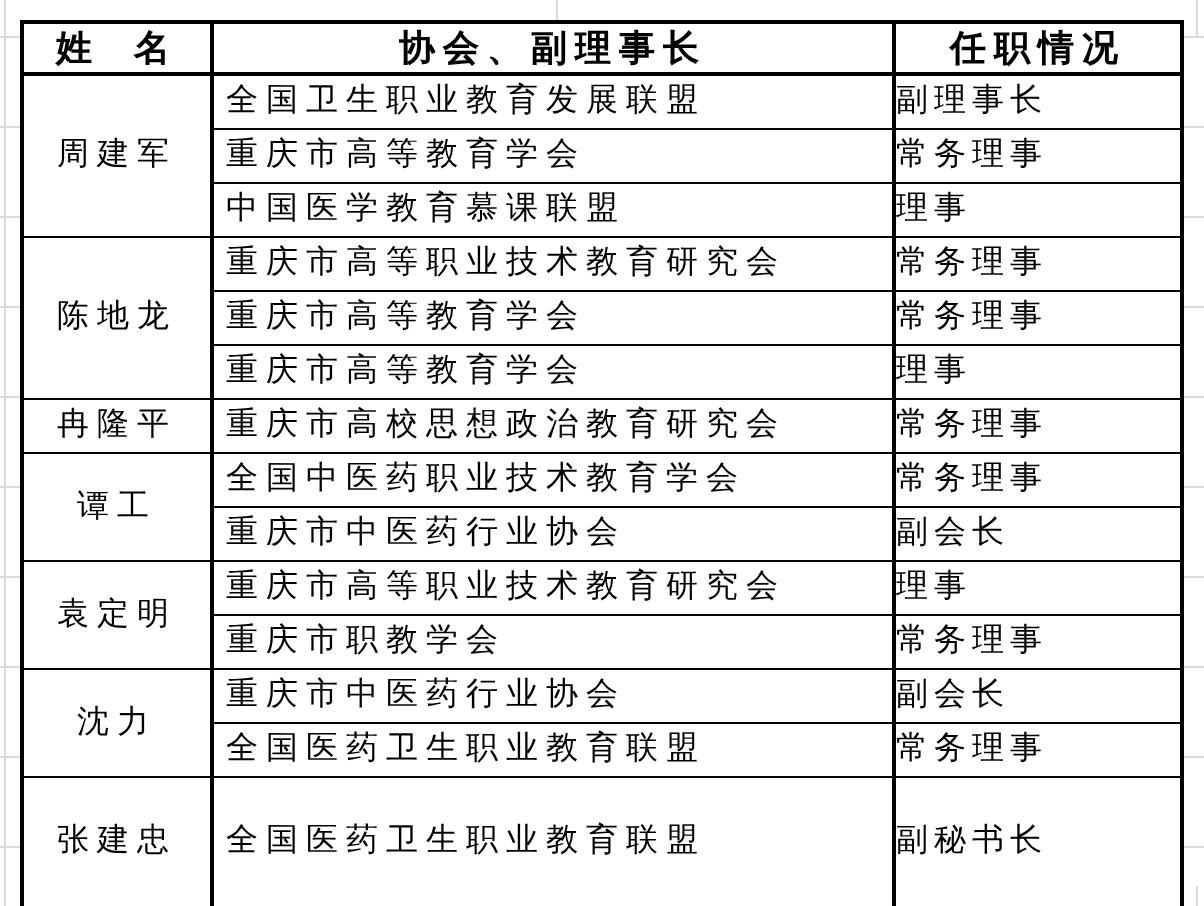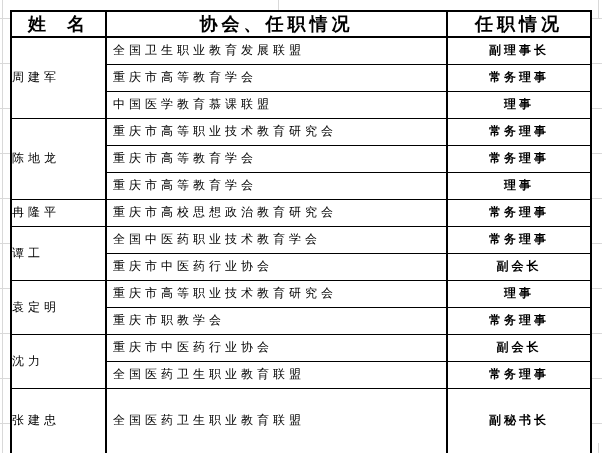--- a/index.html
+++ b/index.html
@@ -56,33 +56,32 @@
   thead tr { height: 22px; }
   tbody tr { height: 27px; }
   tbody tr:last-child { height: 66px; }
   th {
     font-size: 18px;
     font-weight: bold;
     text-align: center;
     letter-spacing: 4px;
     border-bottom-width: 2px;
   }
-  td { font-size: 12px; }
+  td { font-size: 16px; }
   td.col-name {
+    text-align: center;
     letter-spacing: 4px;
   }
   td.col-org {
     text-align: left;
     padding-left: 6px;
     letter-spacing: 4px;
   }
   td.col-role {
-    text-align: center;
     letter-spacing: 3px;
-    font-weight: bold;
   }
 </style>
 </head>
 <body>
 
 <div class="canvas">
 
   <div id="stubs">
       <div class="stub" style="left: 0px; top: 18px; width: 10px; height: 1px;"></div>
       <div class="stub" style="left: 591px; top: 18px; width: 11px; height: 1px;"></div>
@@ -114,21 +113,21 @@
 
   <table class="roster">
     <colgroup>
       <col class="c-name">
       <col class="c-org">
       <col class="c-role">
     </colgroup>
     <thead>
       <tr>
         <th>姓  名</th>
-        <th>协会、任职情况</th>
+        <th>协会、副理事长</th>
         <th>任职情况</th>
       </tr>
     </thead>
     <tbody id="tbody">
         <tr>
           <td rowspan="3" class="col-name">周建军</td>
           <td class="col-org">全国卫生职业教育发展联盟</td>
           <td class="col-role">副理事长</td>
         </tr>
         <tr>

